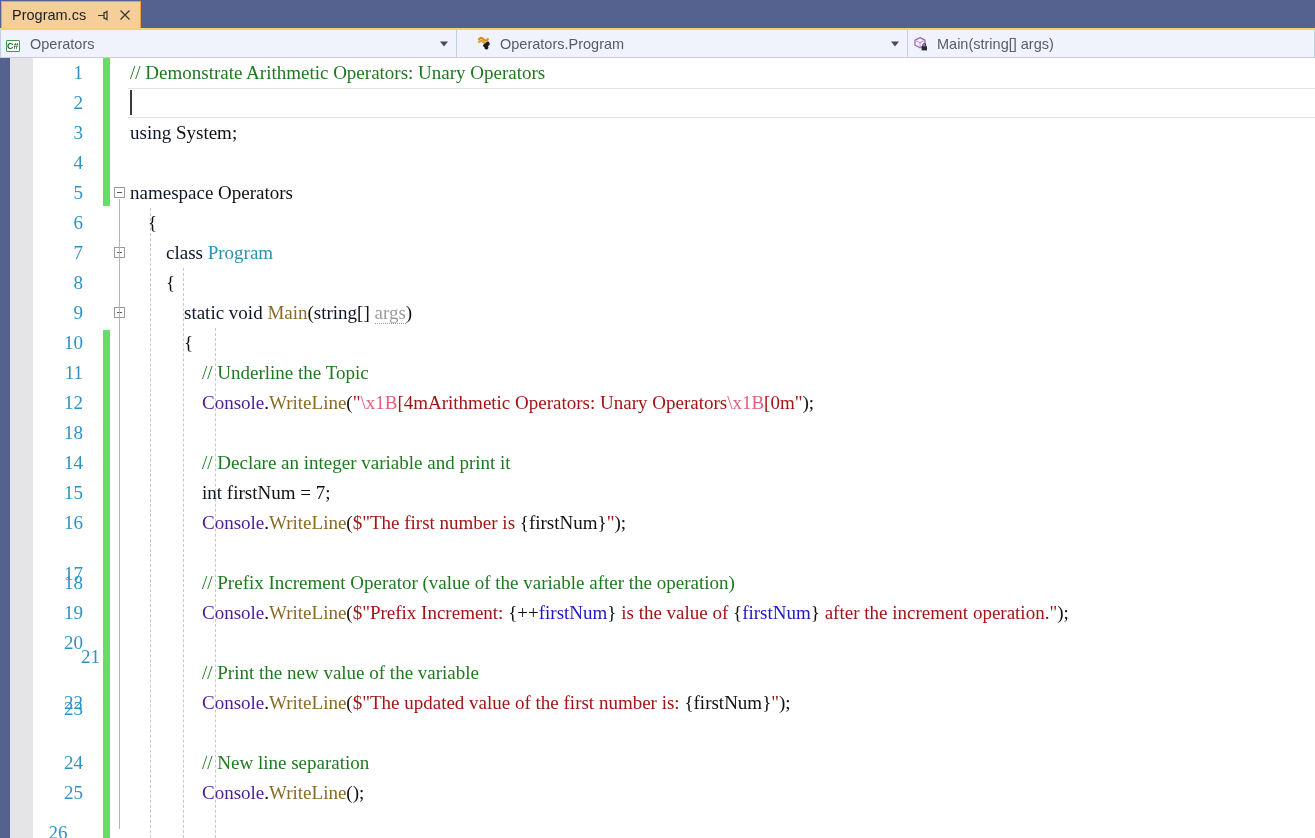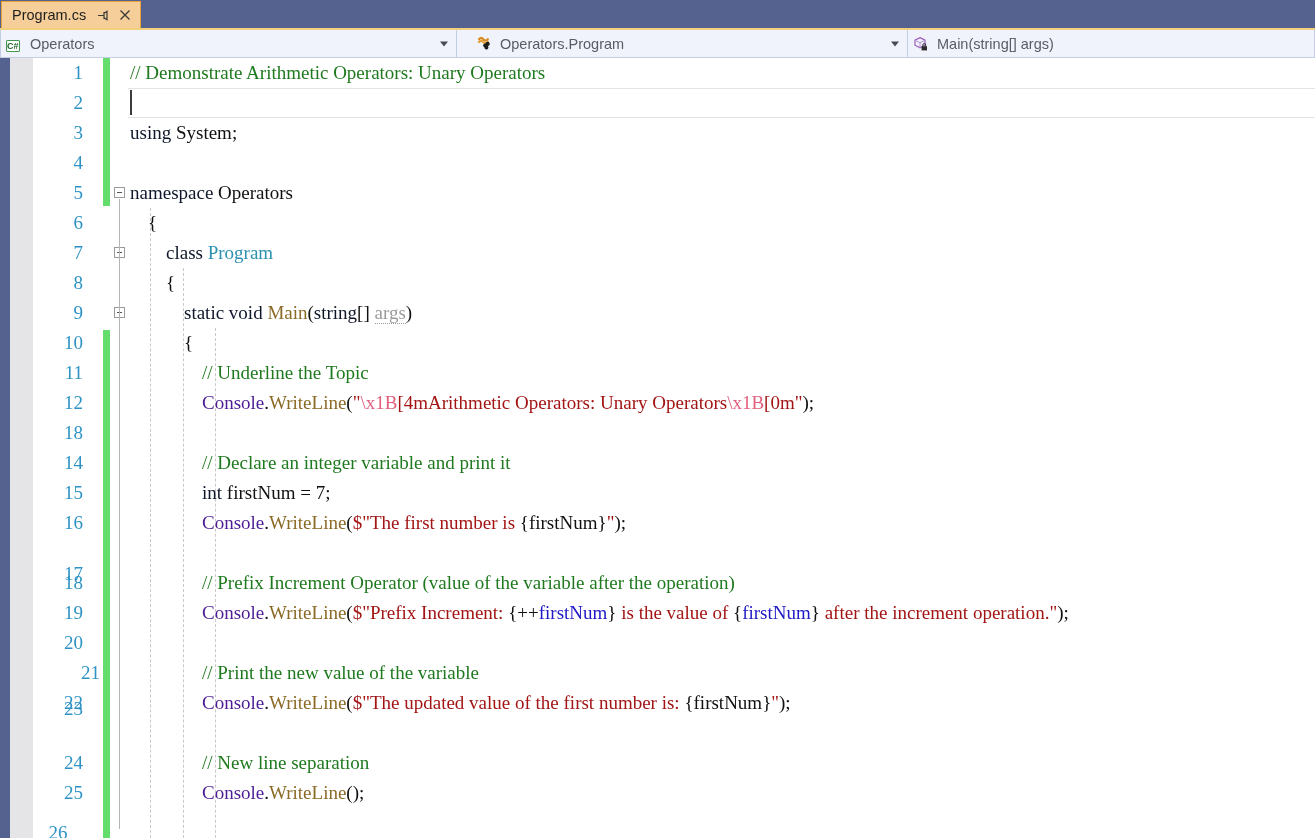--- a/index.html
+++ b/index.html
@@ -261,21 +261,21 @@
       <div class="lnum" style="top: 300px;">11</div>
       <div class="lnum" style="top: 330px;">12</div>
       <div class="lnum" style="top: 360px;">18</div>
       <div class="lnum" style="top: 390px;">14</div>
       <div class="lnum" style="top: 420px;">15</div>
       <div class="lnum" style="top: 450px;">16</div>
       <div class="lnum" style="top: 501px;">17</div>
       <div class="lnum" style="top: 510px;">18</div>
       <div class="lnum" style="top: 540px;">19</div>
       <div class="lnum" style="top: 570px;">20</div>
-      <div class="lnum" style="top: 600px; padding-left: 48px;">21</div>
+      <div class="lnum" style="top: 584px; padding-left: 48px;">21</div>
       <div class="lnum" style="top: 630px;">22</div>
       <div class="lnum" style="top: 636px;">23</div>
       <div class="lnum" style="top: 690px;">24</div>
       <div class="lnum" style="top: 720px;">25</div>
       <div class="lnum" style="top: 760px; text-align: center;">26</div>
     </div>
 
   <div id="changebars">
       <div class="changebar" style="top: 0px; height: 148px; background: rgb(100, 221, 108);"></div>
       <div class="changebar" style="top: 272px; height: 508px; background: rgb(100, 221, 108);"></div>

